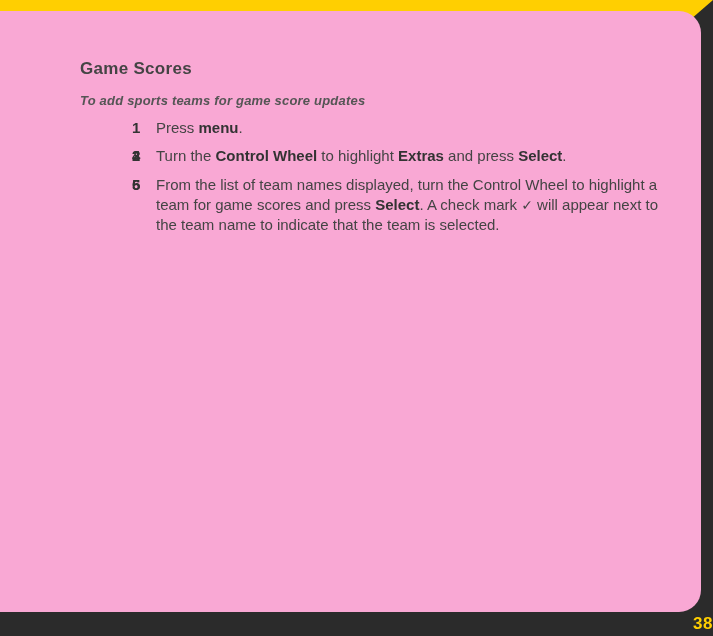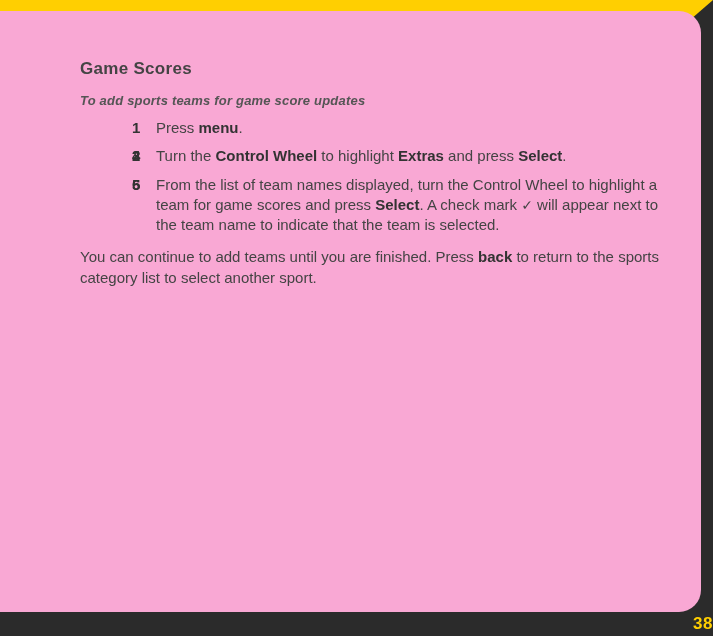--- a/index.html
+++ b/index.html
@@ -143,18 +143,17 @@
     </li>
     <li>
       <span class="num">5</span>
     </li>
     <li>
       <span class="num">6</span>
       <span class="step-text">From the list of team names displayed, turn the Control Wheel to highlight a team for game scores and press <b>Select</b>. A check mark <span class="check">✓</span> will appear next to the team name to indicate that the team is selected.</span>
     </li>
   </ol>
 
-  <div class="closing">You can continue to add teams until you are finished. Press <b>back</b> to return to the sports category list to select another sport.</div>
 
 </div>
 
 <div class="footer-dark"></div>
 <div class="page-num">38</div>
 
 </body></html>

